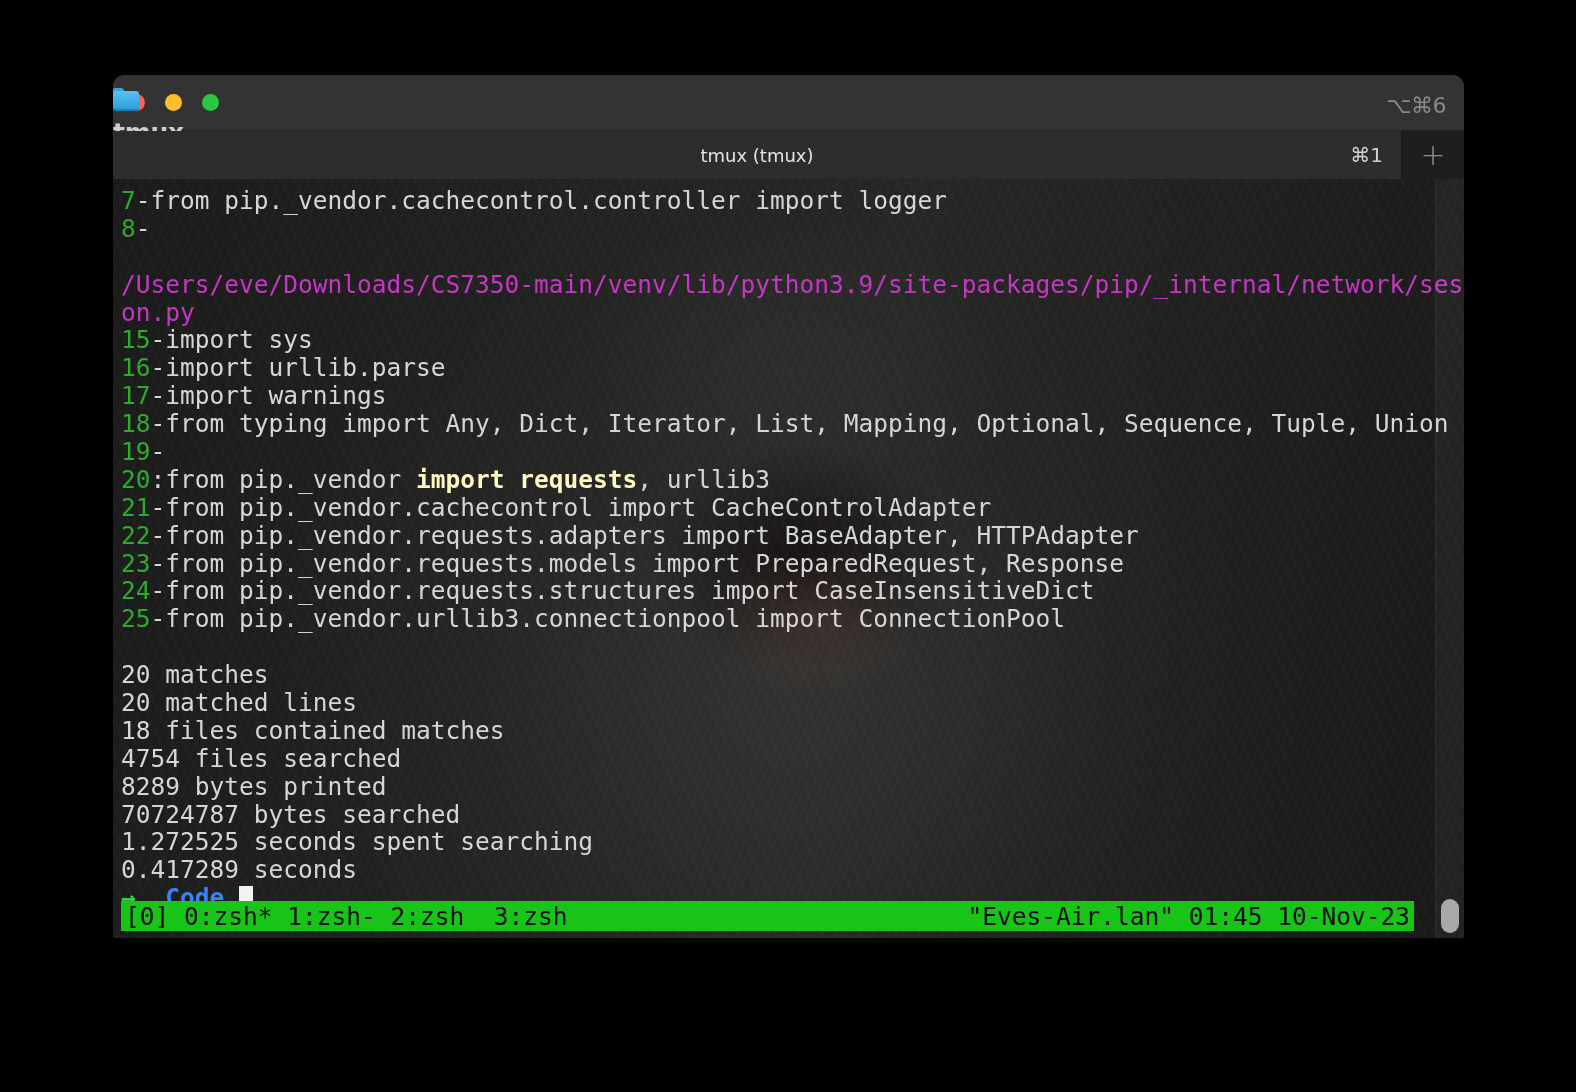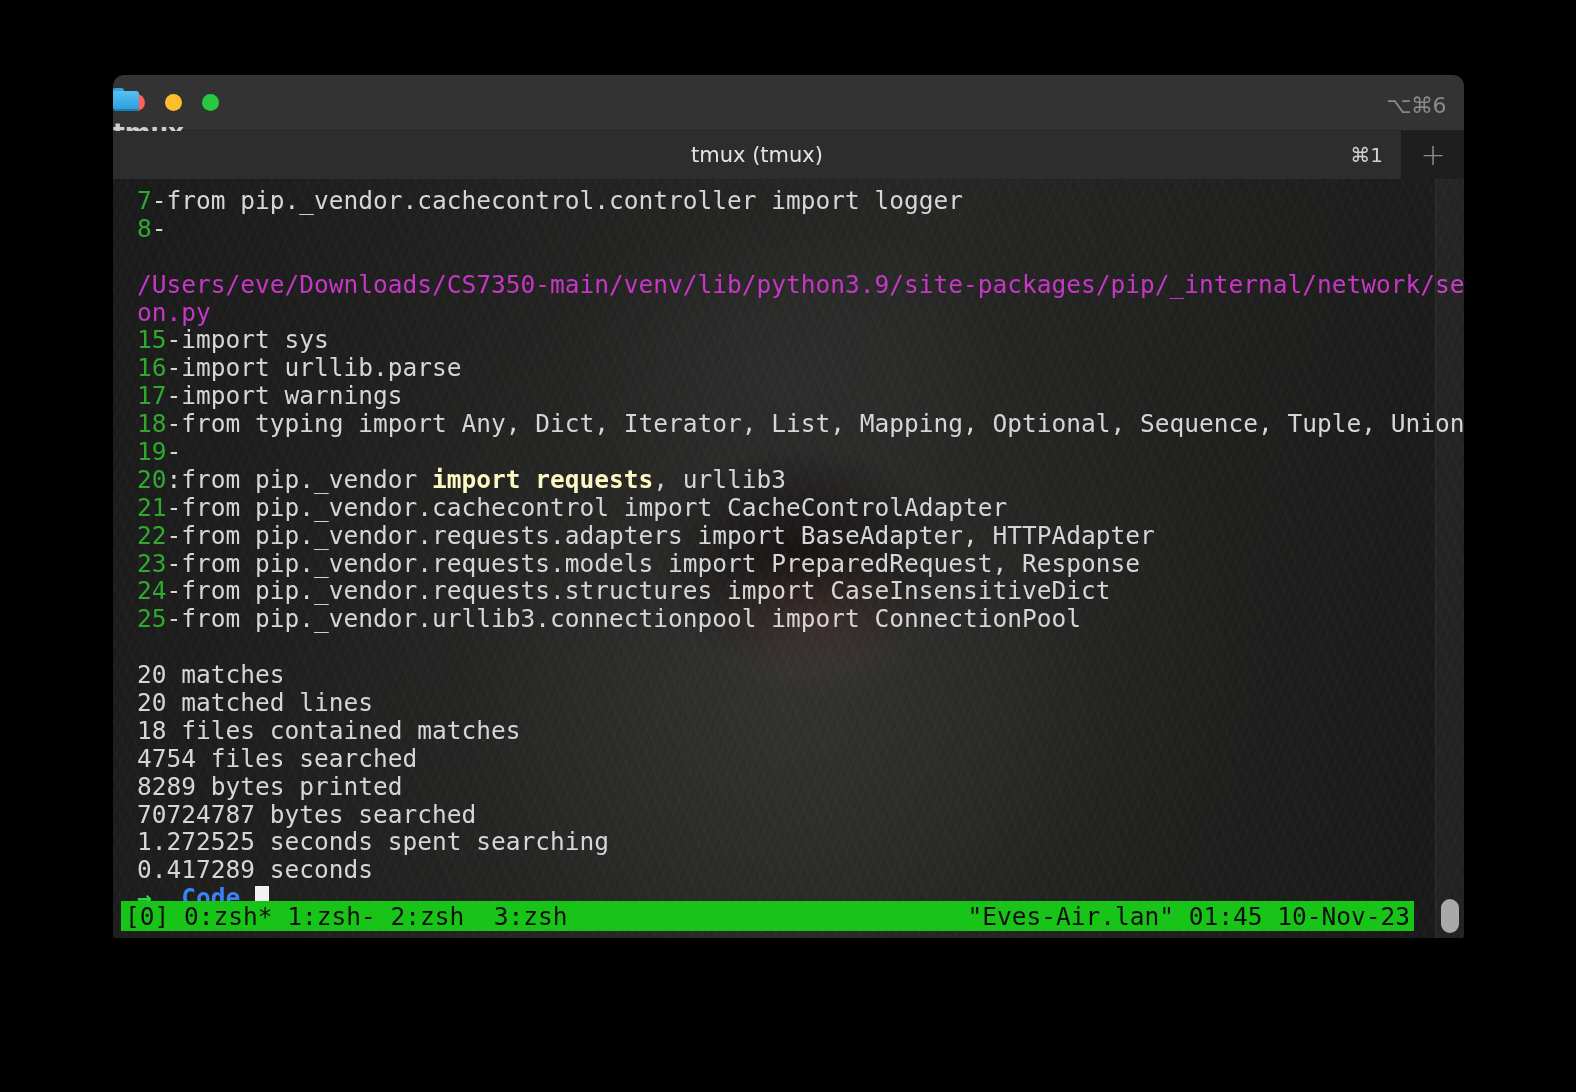--- a/index.html
+++ b/index.html
@@ -111,21 +111,21 @@
     position: relative;
     flex: 1;
     display: flex;
     align-items: center;
     justify-content: center;
     background: #2d2d2d;
     border-right: 1px solid #1a1a1a;
   }
   .tab-label {
     font-family: "DejaVu Sans", "Liberation Sans", sans-serif;
-    font-size: 21px;
+    font-size: 18px;
     color: #e4e4e4;
   }
   .tab-shortcut {
     position: absolute;
     right: 18px;
     top: 50%;
     transform: translateY(-50%);
     font-family: "DejaVu Sans", "Liberation Sans", sans-serif;
     font-size: 20px;
     color: #d2d2d2;
@@ -168,21 +168,21 @@
     position: absolute;
     inset: 0;
     background:
       repeating-linear-gradient(112deg, rgba(255,255,255,0.018) 0px, rgba(255,255,255,0.0) 3px, rgba(0,0,0,0.02) 7px),
       repeating-linear-gradient(66deg, rgba(255,255,255,0.014) 0px, rgba(255,255,255,0.0) 5px, rgba(0,0,0,0.018) 11px);
   }
 
   #screen {
     position: absolute;
     left: 0; top: 0; right: 0; bottom: 0;
-    padding: 8px 0 0 24px;
+    padding: 8px 0 0 8px;
     font-family: "DejaVu Sans Mono", "Liberation Mono", monospace;
     font-size: 24.5px;
     line-height: 27.9px;
     color: #d6d6d6;
     white-space: pre;
     letter-spacing: 0px;
   }
   .row { height: 27.9px; }
   .ln      { color: #2faa2f; }
   .sep     { color: #d6d6d6; }

